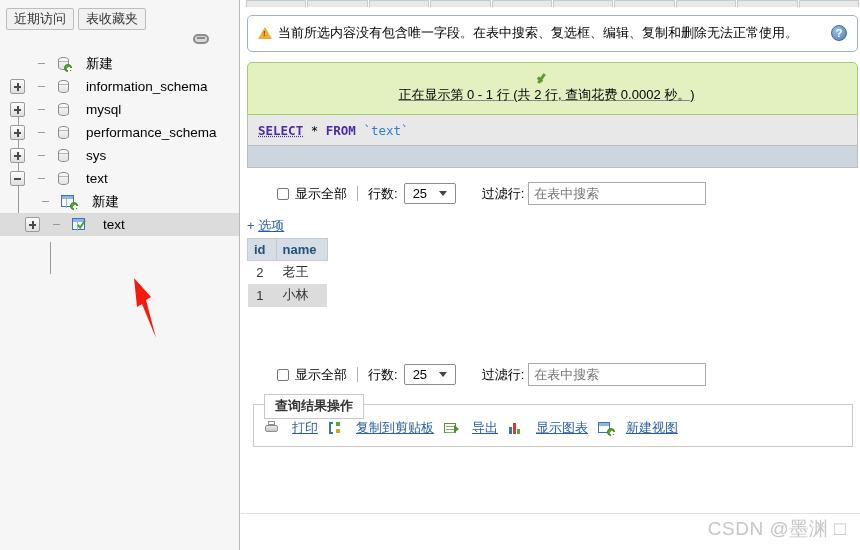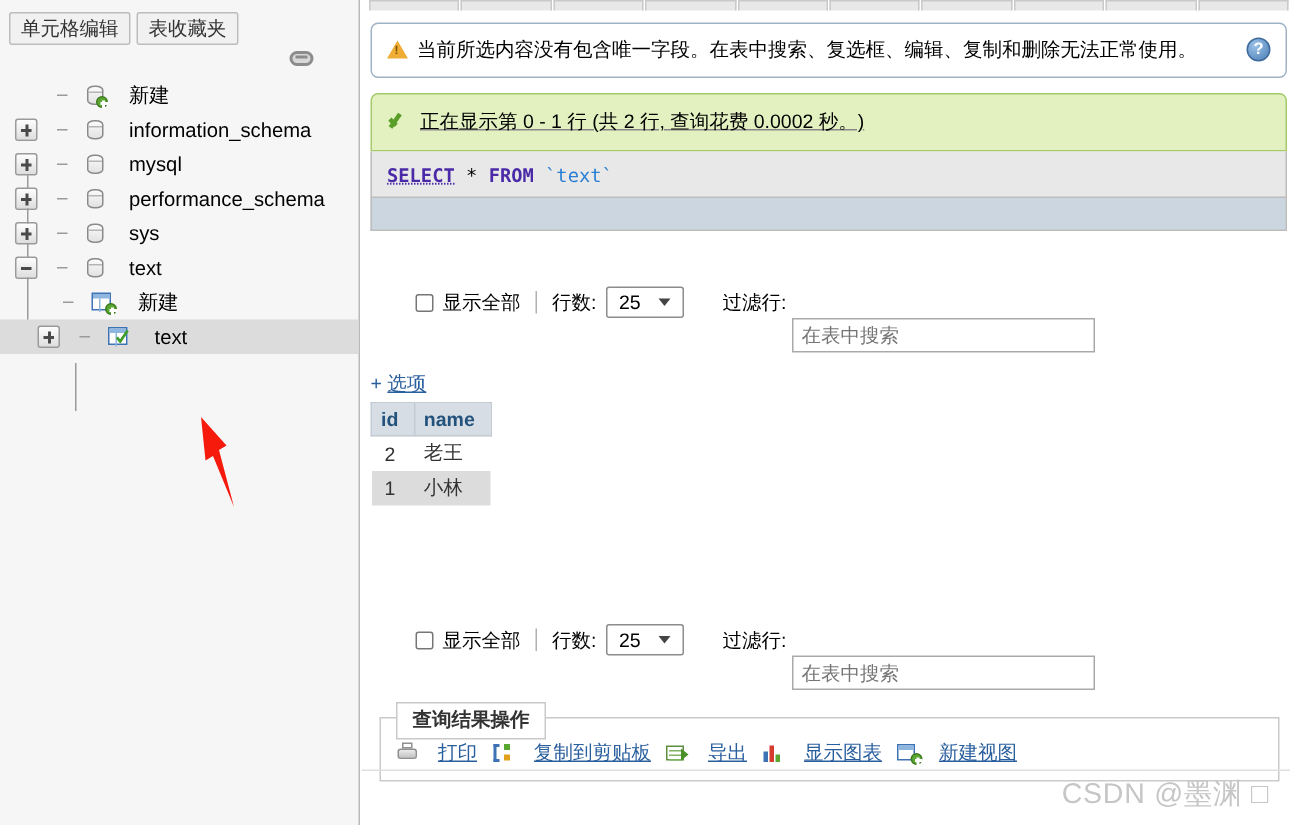--- a/index.html
+++ b/index.html
@@ -215,20 +215,21 @@
 
   .alert-success {
     margin: 10px 2px 0 6px;
     border: 1px solid #a6ca6b;
     border-radius: 5px 5px 0 0;
     background: #e3f0c0;
     padding: 9px 22px 10px 10px;
     display: flex;
     align-items: center;
     font-size: 13px;
+    flex-direction: column;
   }
   .check {
     width: 16px; height: 14px; flex: 0 0 auto;
     margin-right: 6px; position: relative;
   }
   .check::before {
     content:""; position:absolute; left:1px; top:6px;
     width:6px; height:3px; background:#5a9e2a;
     transform: rotate(45deg);
   }
@@ -293,26 +294,25 @@
     width: 0; height: 0;
     border-left: 4px solid transparent;
     border-right: 4px solid transparent;
     border-top: 5px solid #444;
   }
   .filter-label { margin-left: 26px; text-align: right; }
   .filter-input {
     border: 1px solid #a9a9a9;
     background: #fff;
     padding: 3px 5px;
-    width: 202px;
+    width: 178px;
     font-size: 13px;
     color: #999;
     margin-left: 4px;
     font-family: "Liberation Sans", sans-serif;
-    margin-top: 44px;
   }
 
   .opts-link {
     padding: 12px 0 3px 6px;
     font-size: 13px;
   }
   .opts-link .plus { color:#2a5f9e; }
   .opts-link a {
     color:#2a5f9e; text-decoration: underline;
   }
@@ -428,21 +428,21 @@
   }
 </style>
 </head>
 <body>
 
 <div id="app">
 
   <div id="sidebar">
 
     <div id="nav-tabs">
-      <div class="nav-tab">单元格编辑</div>
+      <div class="nav-tab">近期访问</div>
       <div class="nav-tab">表收藏夹</div>
     </div>
 
     <div id="sidebar-tool-row">
       <div class="pill-icon"></div>
     </div>
 
     <div id="db-tree">
 
       <div class="vline" style="left:18px; top:62px; height:118px;"></div>

